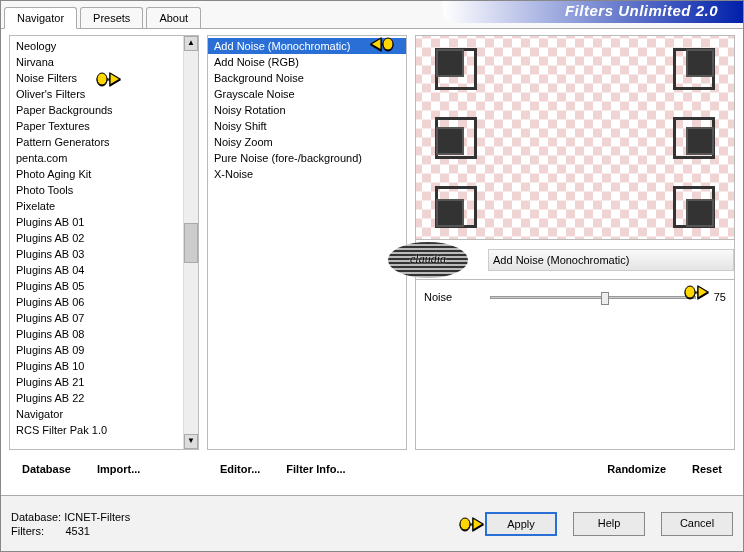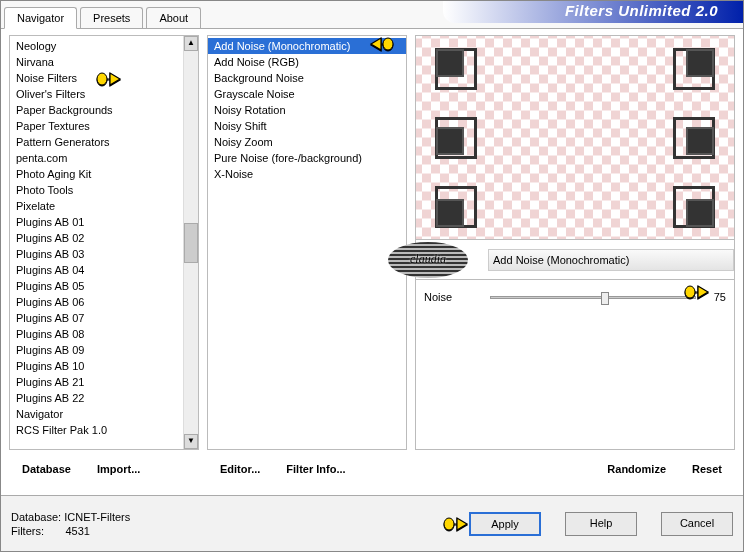--- a/index.html
+++ b/index.html
@@ -38,21 +38,21 @@
   .param-row { display: flex; align-items: center; height: 22px; gap: 6px; }
   .param-label { width: 60px; white-space: nowrap; }
   .slider-track { flex: 1; height: 3px; background: #ccc; border: 1px solid #999; position: relative; cursor: pointer; }
   .slider-thumb { position: absolute; top: -5px; width: 8px; height: 13px; background: #eee; border: 1px solid #888; }
   .param-val { width: 24px; text-align: right; }
   .button-row { display: flex; gap: 0; padding: 6px 0 2px 0; }
   .flat-btn { padding: 6px 12px; font-weight: bold; cursor: pointer; border: 1px solid transparent; }
   .spacer { flex: 1; }
   .footer { position: absolute; left: 0; right: 0; bottom: 0; height: 56px; border-top: 1px solid #aaa; background: #f2f2f2; padding: 6px 10px; display: flex; align-items: center; }
   .footer-info { line-height: 14px; }
-  .footer-btns { margin-left: auto; display: flex; gap: 24px; position: relative; }
+  .footer-btns { margin-left: auto; display: flex; gap: 16px; position: relative; }
   .winbtn { min-width: 72px; padding: 4px 10px; background: #eaeaea; border: 1px solid #888; cursor: pointer; text-align: center; }
   .winbtn.default { border: 2px solid #2a6fd6; }
   .pointer { position: absolute; width: 28px; height: 20px; z-index: 50; pointer-events: none; }
   .pointer svg { filter: drop-shadow(0 1px 0 #000); }
 </style>
 </head>
 <body>
 
 <div class="header">
   <div class="tab active">Navigator</div>

